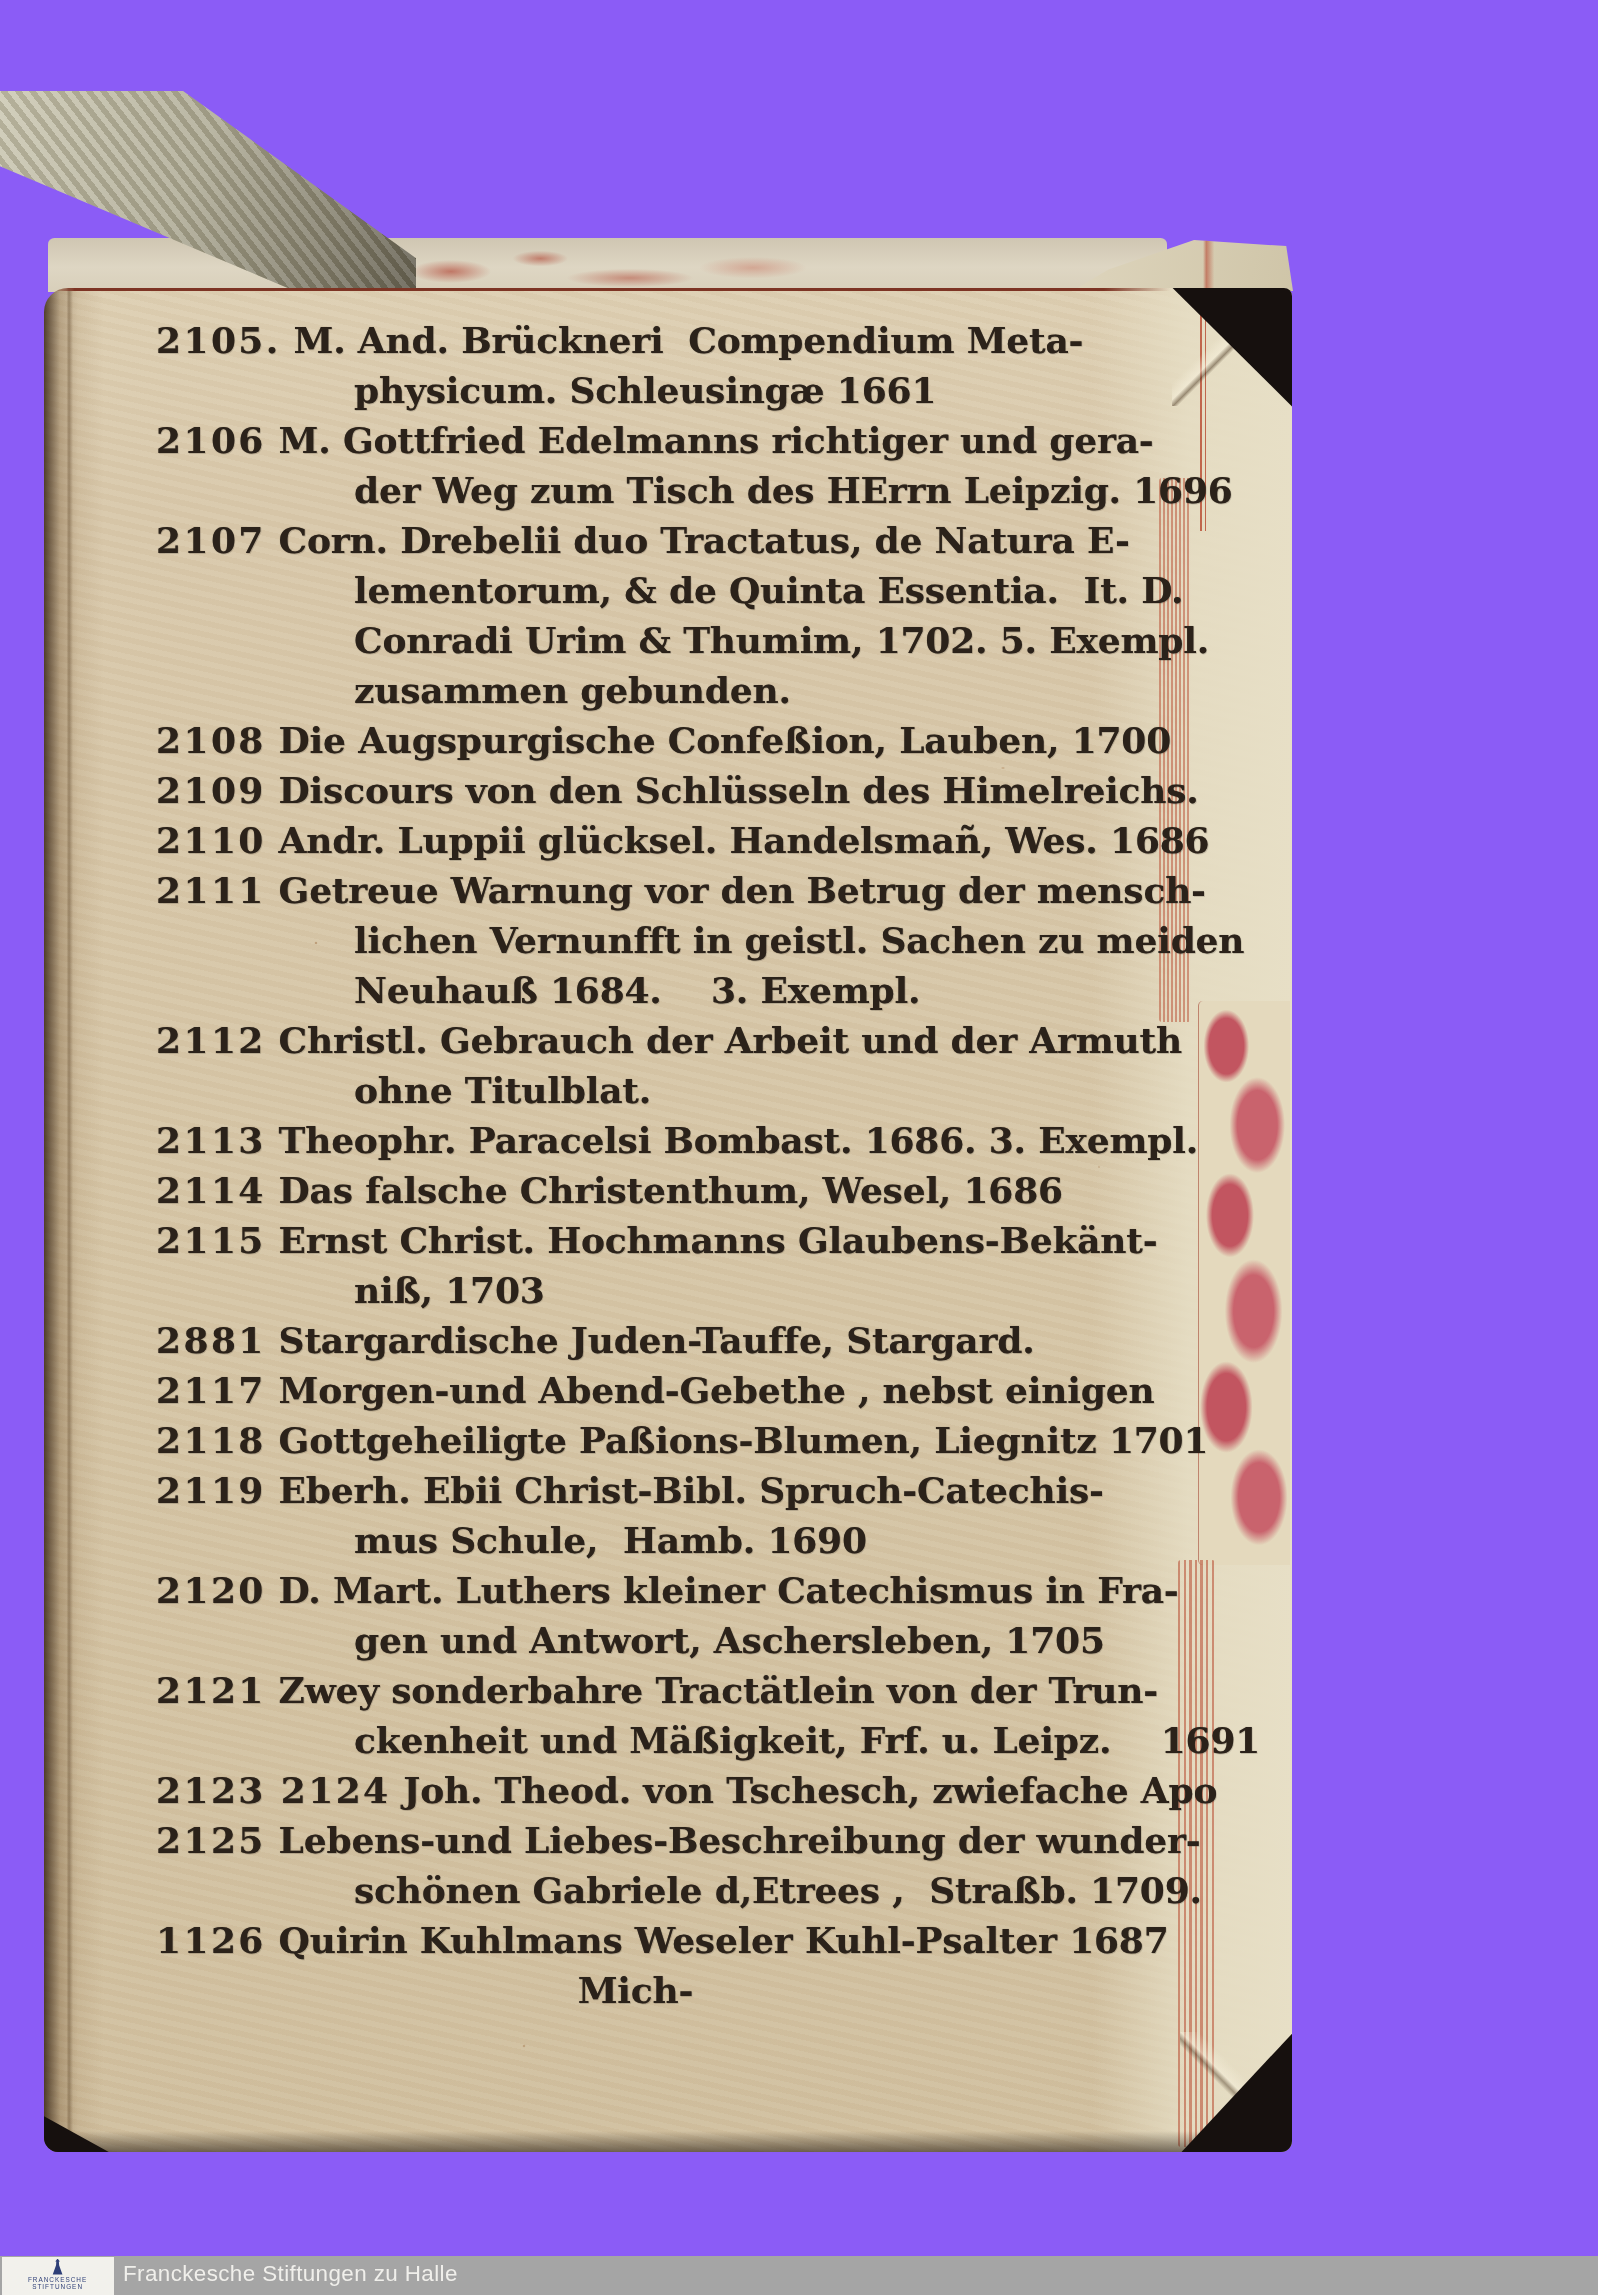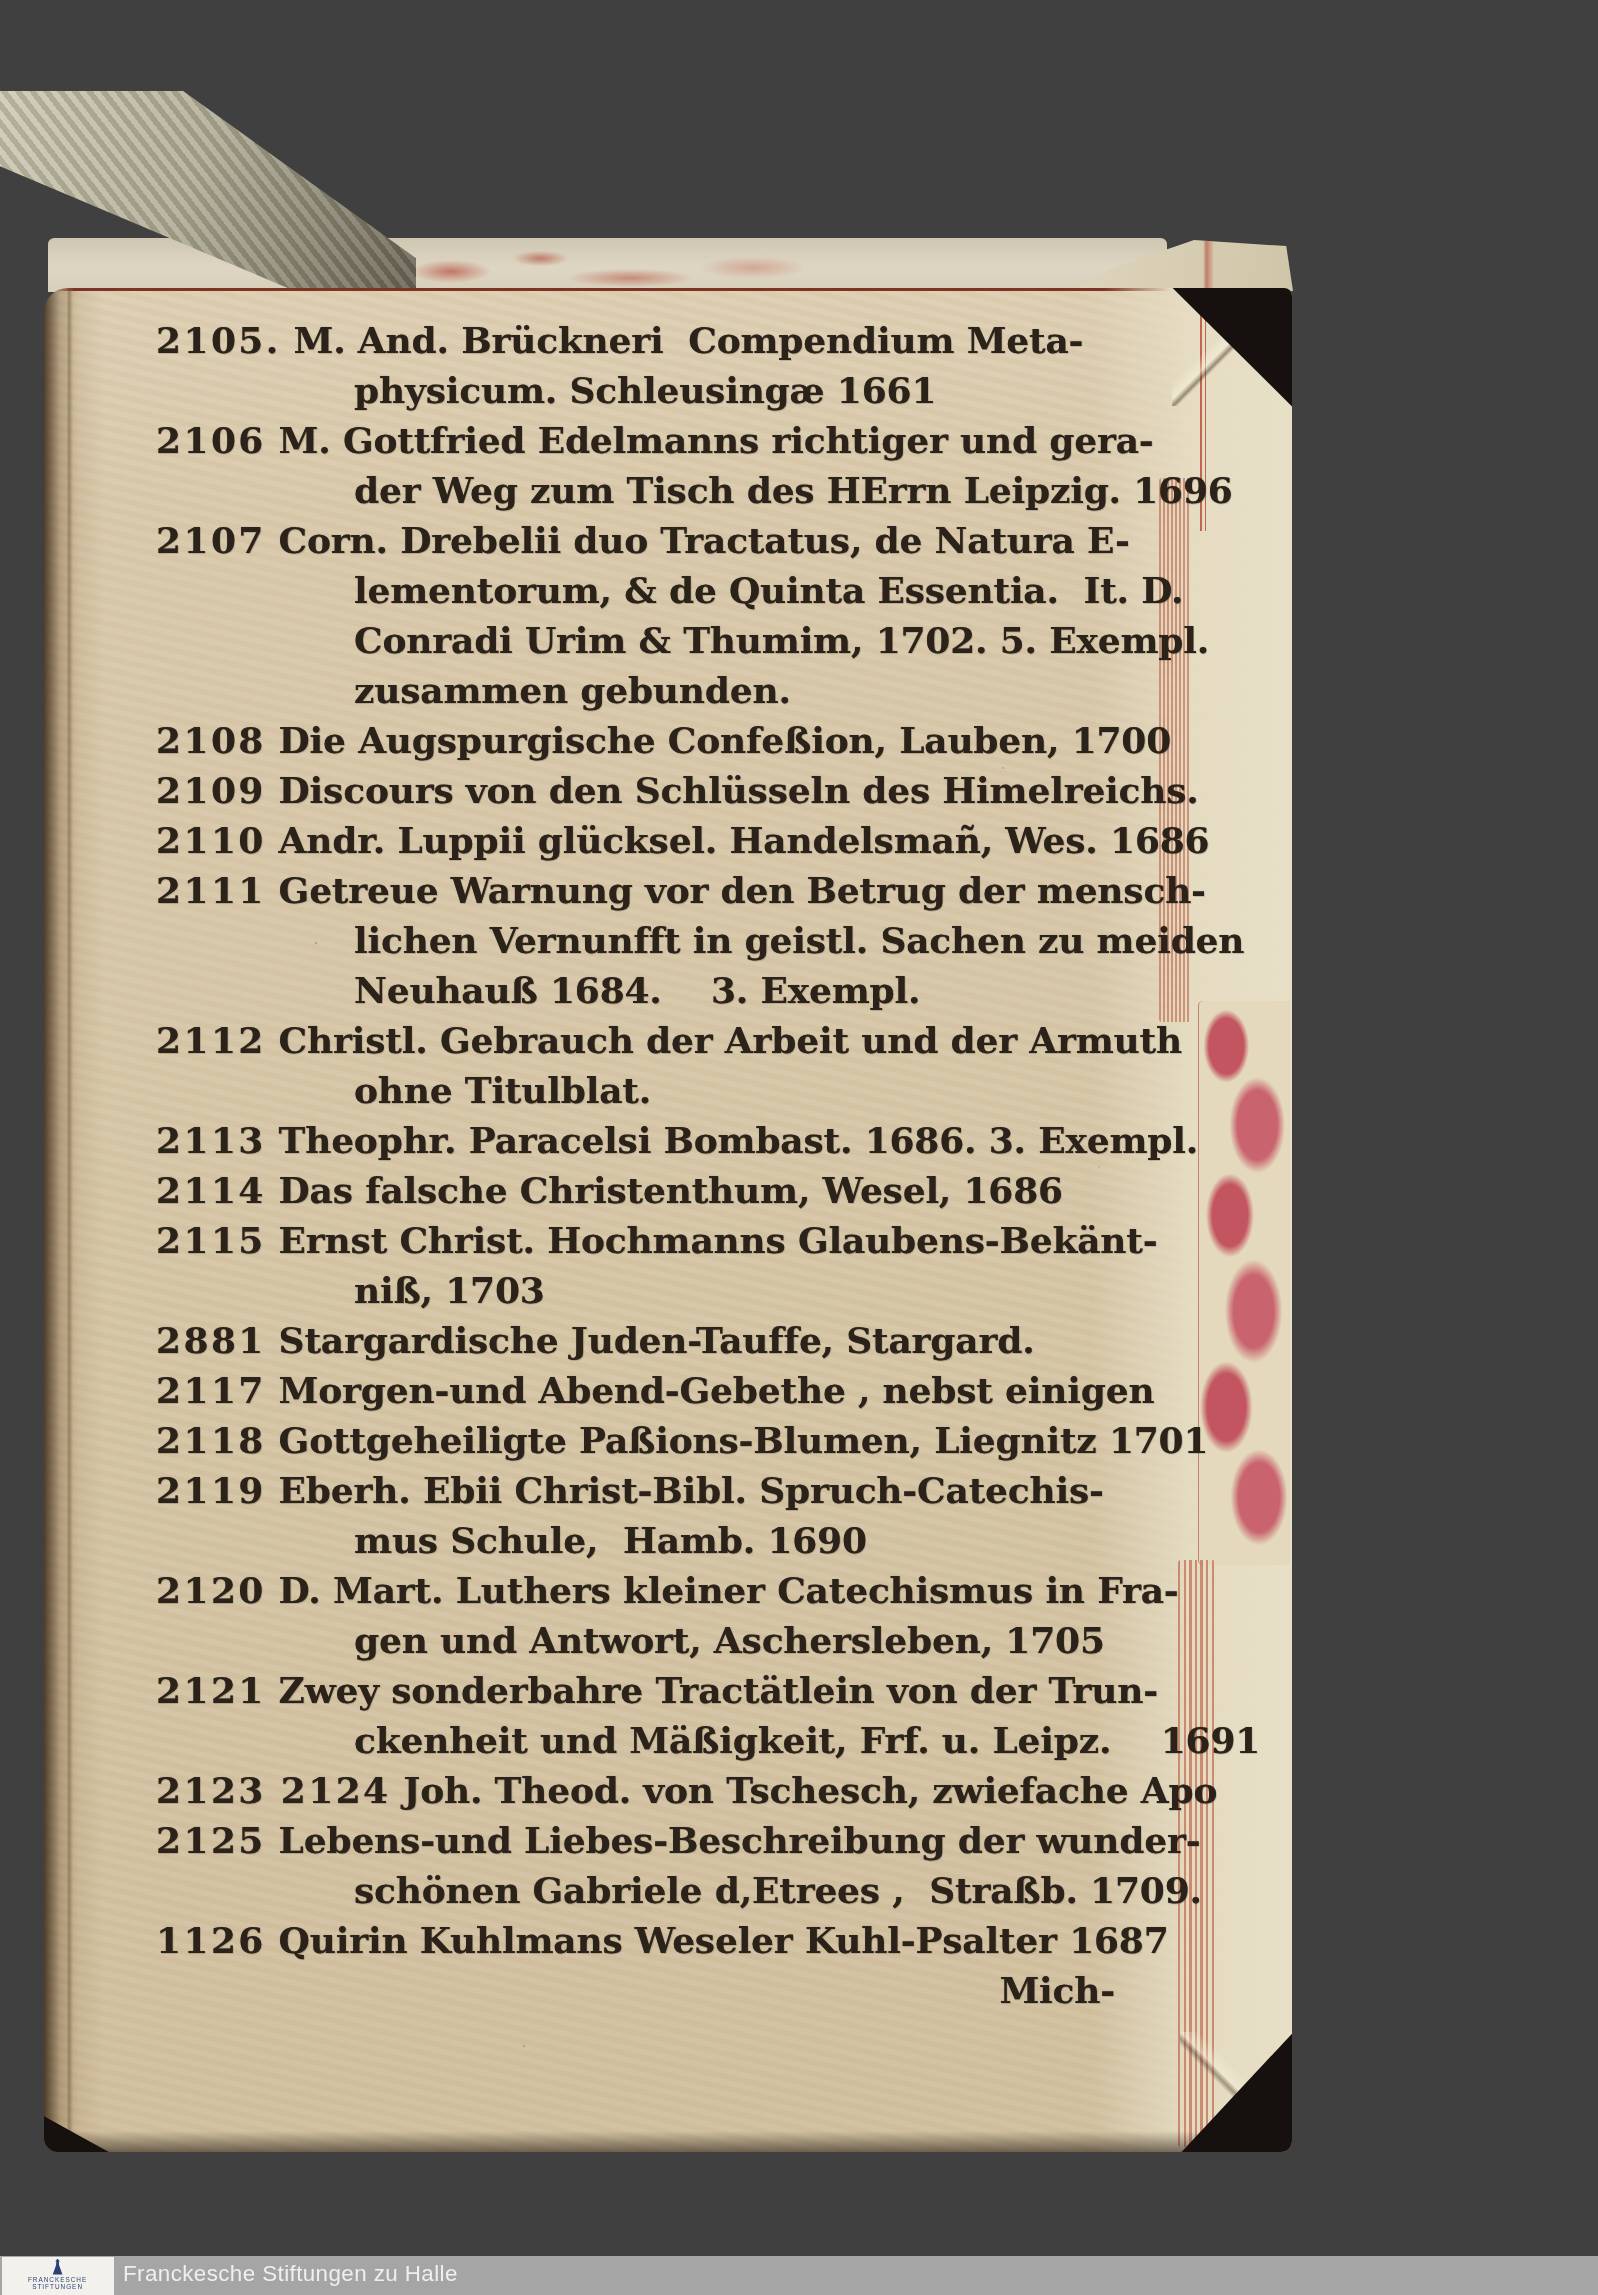--- a/index.html
+++ b/index.html
@@ -3,21 +3,21 @@
 <meta charset="utf-8">
 <style>
   html,body{margin:0;padding:0;}
   body{
     width:1599px;height:2295px;
     background:#16100e;
     overflow:hidden;
     font-family:"DejaVu Serif","Liberation Serif",serif;
     position:relative;
   }
-  #canvas{position:absolute;left:0;top:0;width:1599px;height:2295px;background:#404040;}
+  #canvas{position:absolute;left:0;top:0;width:1599px;height:2295px;background:#8b5cf6;}
 
   
   .head-band{
     position:absolute;left:48px;top:238px;width:1119px;height:54px;
     background-image:
       radial-gradient(56px 16px at 36% 62%, rgba(168,42,26,.55), transparent 72%),
       radial-gradient(88px 12.8px at 52% 74%, rgba(168,42,26,.42), transparent 72%),
       radial-gradient(37px 10.4px at 44% 38%, rgba(168,42,26,.5), transparent 75%),
       radial-gradient(72px 14.4px at 63% 55%, rgba(190,80,60,.35), transparent 75%),
       linear-gradient(180deg,#cfc6b2,#ded6c3 55%,#d8cfba);
@@ -126,21 +126,21 @@
   .text-block{
     position:absolute;left:112px;top:27px;width:1023px;
     color:#2b221a;
     font-size:36px;line-height:50px;font-weight:bold;letter-spacing:-0.2px;
     text-shadow:0 0 0.8px rgba(43,34,26,.55), 0.8px 0.8px 0 rgba(43,34,26,.15);
   }
   .tline{white-space:nowrap;position:relative;}
   .tline.cont{padding-left:198px;}
   .num{display:inline-block;min-width:102px;margin-right:12.8px;letter-spacing:2.4px;}
   .rt{position:absolute;right:11.2px;opacity:.85;}
-  .catch{text-align:right;padding-right:64px;}
+  .catch{text-align:center;padding-right:64px;}
 
   
   .footer-bar{
     position:absolute;left:0;top:2256px;width:1599px;height:40px;
     background:#a5a5a5;
   }
   .footer-label{
     position:absolute;left:123px;top:2261px;
     color:#f0efeb;font-size:22.4px;letter-spacing:0.4px;
     font-family:Liberation Sans, sans-serif;

